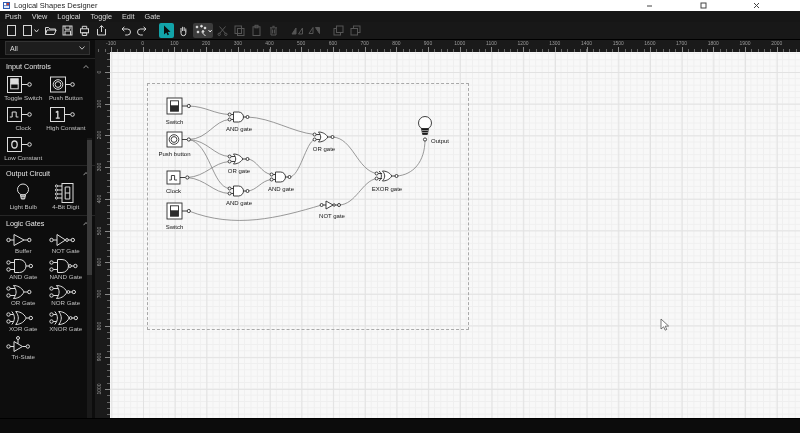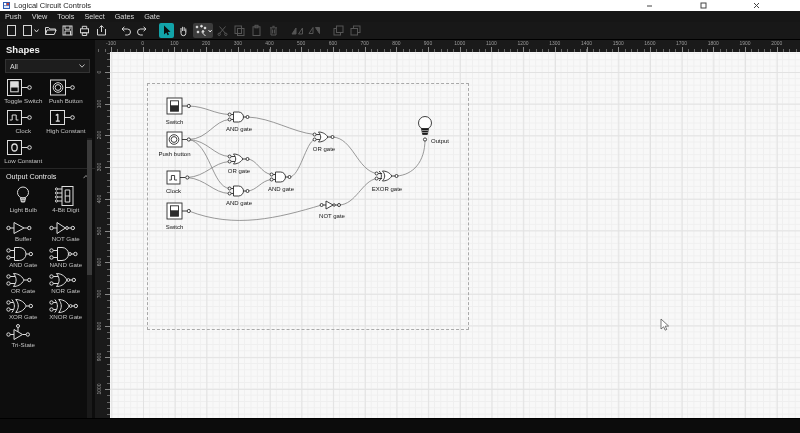--- a/index.html
+++ b/index.html
@@ -60,44 +60,44 @@
 </head>
 <body>
 
 <div class="abs titlebar">
   <svg class="abs app-icon" viewBox="0 0 7 7">
     <rect x="0" y="0" width="7" height="7" fill="#2f5db3"></rect>
     <rect x="1" y="1" width="2.2" height="2.2" fill="#fff"></rect>
     <rect x="3.8" y="1" width="2.2" height="2.2" fill="#c94034"></rect>
     <rect x="1" y="3.8" width="5" height="2.2" fill="#dfe7f5"></rect>
   </svg>
-  <span class="abs title-text">Logical Circuit Controls</span>
+  <span class="abs title-text">Logical Shapes Designer</span>
   <span class="abs winbtn" style="left:623px">
     <svg width="7" height="7" viewBox="0 0 7 7">
         <line x1="1" y1="4" x2="6" y2="4" stroke="#444" stroke-width="1"></line>
       </svg>
   </span>
   <span class="abs winbtn" style="left:677px">
     <svg width="7" height="7" viewBox="0 0 7 7">
         <rect x="1" y="1" width="5" height="5" fill="none" stroke="#444" stroke-width="1"></rect>
       </svg>
   </span>
   <span class="abs winbtn" style="left:730px">
     <svg width="7" height="7" viewBox="0 0 7 7">
         <path d="M1,1 L6,6 M6,1 L1,6" stroke="#444" stroke-width="1"></path>
       </svg>
   </span>
 </div>
 
 <div class="abs menubar">
   <span class="menu-item">Push</span>
   <span class="menu-item">View</span>
-  <span class="menu-item">Tools</span>
-  <span class="menu-item">Select</span>
-  <span class="menu-item">Gates</span>
+  <span class="menu-item">Logical</span>
+  <span class="menu-item">Toggle</span>
+  <span class="menu-item">Edit</span>
   <span class="menu-item">Gate</span>
 </div>
 
 <div class="abs toolbar">
   <span class="tbtn">
     <svg width="13" height="13" viewBox="0 0 13 13" stroke="currentColor" fill="none">
         <rect x="2.5" y="1.5" width="8" height="10"></rect>
       </svg>
     </span>
   <span class="tbtn wide">
@@ -213,28 +213,33 @@
     </span>
   <span class="tbtn disabled">
     <svg width="13" height="13" viewBox="0 0 13 13" stroke="currentColor" fill="none">
         <rect x="4.5" y="2" width="6.5" height="6.5"></rect>
         <rect x="2" y="4.5" width="6.5" height="6.5" fill="#181818"></rect>
       </svg>
     </span>
 </div>
 
 <div class="abs sidebar">
-  <div class="sb-title">Shapes</div>
   <div class="sb-filter">
     <span>All</span>
     <svg width="6" height="4" viewBox="0 0 6 4">
         <path d="M0.5,0.5 L3,3.2 5.5,0.5" stroke="#bbb" fill="none"></path>
       </svg>
   </div>
 
+  <div class="sb-sec">
+    <span>Input Controls</span>
+    <svg width="6" height="4" viewBox="0 0 6 4">
+        <path d="M0.5,3.2 L3,0.5 5.5,3.2" stroke="#999" fill="none"></path>
+      </svg>
+  </div>
   <div class="sb-grid">
     <div class="shape-item">
       <span class="shape-ico">
         <svg width="34" height="20" viewBox="0 0 34 20" stroke="#ddd" fill="none">
             <rect x="1.5" y="1.5" width="14" height="16"></rect>
             <rect x="4.7" y="3.8" width="7.5" height="5" fill="#ddd"></rect>
             <rect x="4.7" y="8.8" width="7.5" height="5"></rect>
             <line x1="15.5" y1="9.5" x2="21.5" y2="9.5"></line>
             <circle cx="23.5" cy="9.5" r="1.8"></circle>
           </svg>
@@ -282,21 +287,21 @@
             <ellipse cx="8.5" cy="9.5" rx="2.7" ry="3.5" stroke-width="1.3"></ellipse>
             <line x1="15.5" y1="9.5" x2="21.5" y2="9.5"></line>
             <circle cx="23.5" cy="9.5" r="1.8"></circle>
           </svg>
         </span>
       <span class="shape-lbl">Low Constant</span>
     </div>
   </div>
 
   <div class="sb-sec">
-    <span>Output Controls</span>
+    <span>Output Circuit</span>
     <svg width="6" height="4" viewBox="0 0 6 4">
         <path d="M0.5,3.2 L3,0.5 5.5,3.2" stroke="#999" fill="none"></path>
       </svg>
   </div>
   <div class="sb-grid">
     <div class="shape-item">
       <span class="shape-ico">
         <svg width="34" height="22" viewBox="0 0 34 22" stroke="#ddd" fill="none">
             <circle cx="17" cy="7.5" r="5.5"></circle>
             <path d="M14.5,13 h5 l-0.9,4 h-3.2 z"></path>
@@ -315,20 +320,26 @@
             <circle cx="7.5" cy="4" r="1.1"></circle>
             <circle cx="7.5" cy="8" r="1.1"></circle>
             <circle cx="7.5" cy="12" r="1.1"></circle>
             <circle cx="7.5" cy="16" r="1.1"></circle>
           </svg>
         </span>
       <span class="shape-lbl">4-Bit Digit</span>
     </div>
   </div>
 
+  <div class="sb-sec">
+    <span>Logic Gates</span>
+    <svg width="6" height="4" viewBox="0 0 6 4">
+        <path d="M0.5,3.2 L3,0.5 5.5,3.2" stroke="#999" fill="none"></path>
+      </svg>
+  </div>
   <div class="sb-grid">
     <div class="shape-item">
       <span class="shape-ico">
         <svg width="34" height="16" viewBox="0 0 34 16" stroke="#ddd" fill="none">
             <circle cx="2.5" cy="8" r="1.7"></circle>
             <line x1="4.2" y1="8" x2="8" y2="8"></line>
             <path d="M8,2.5 L18,8 8,13.5 Z"></path>
             <line x1="18" y1="8" x2="21.5" y2="8"></line>
             <circle cx="23.3" cy="8" r="1.7"></circle>
           </svg>

